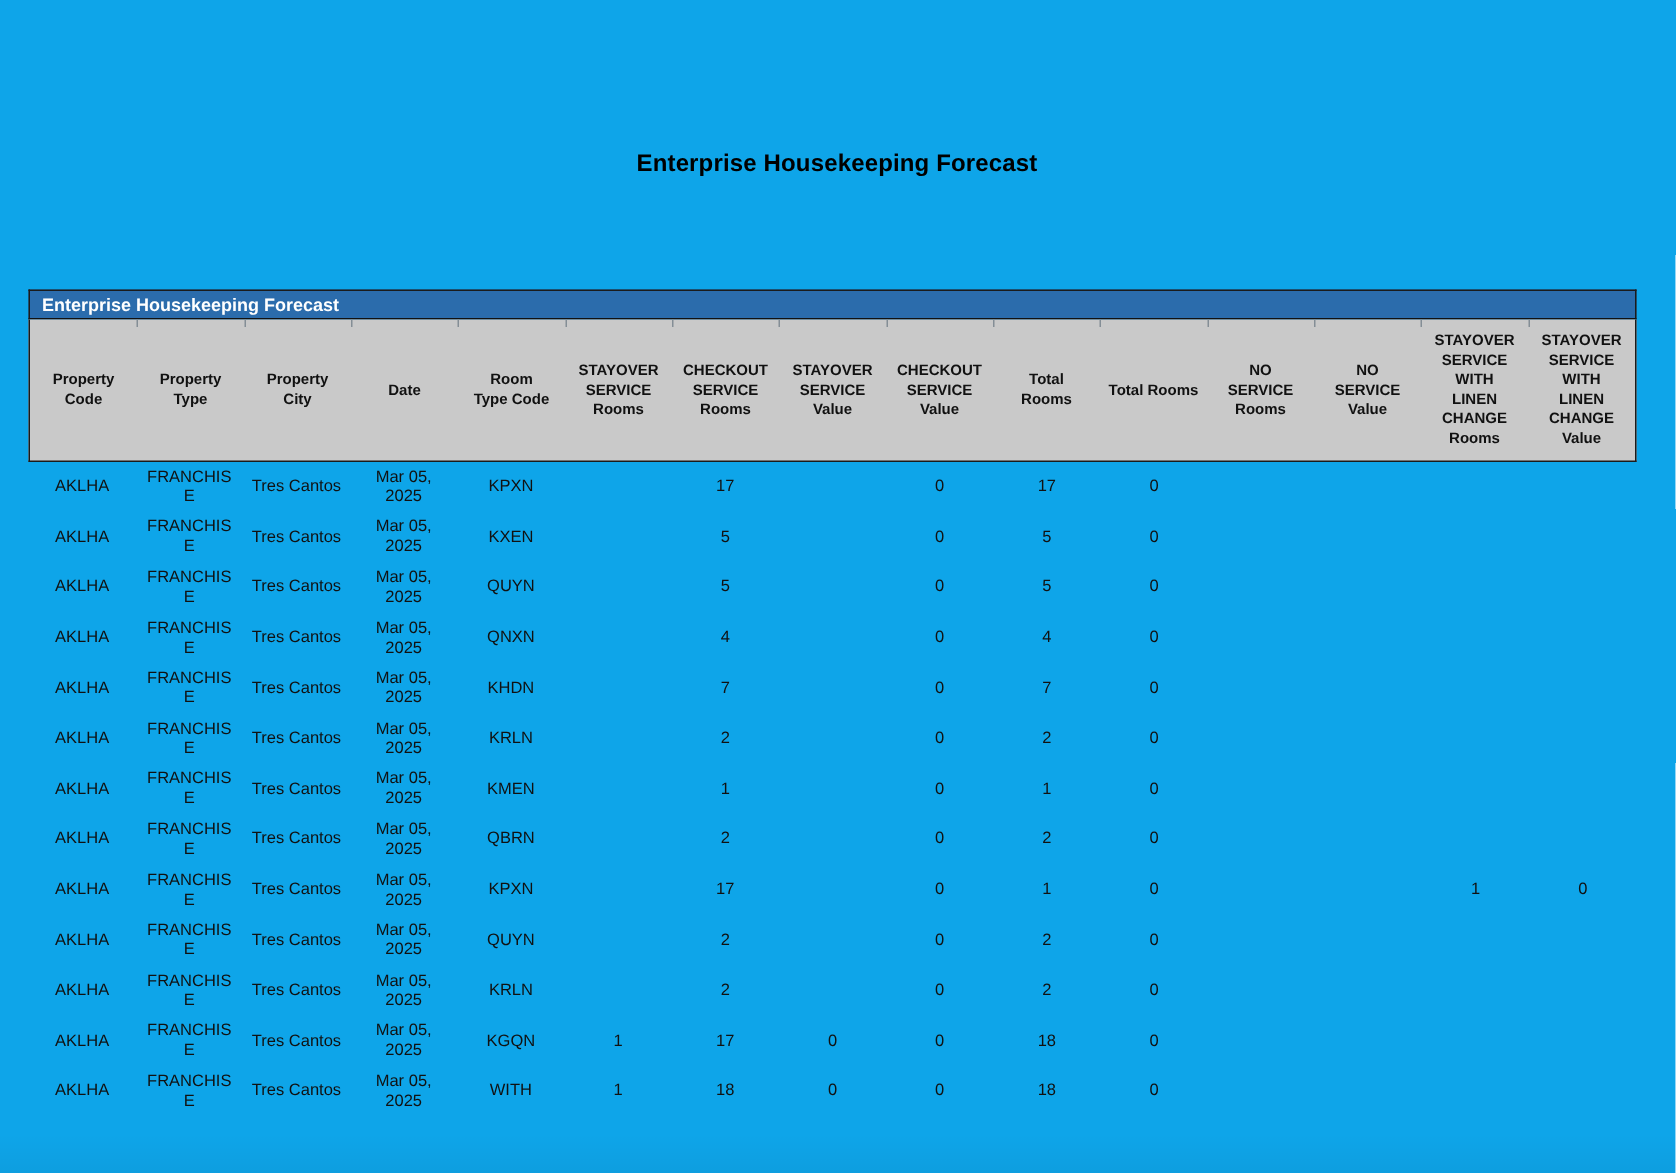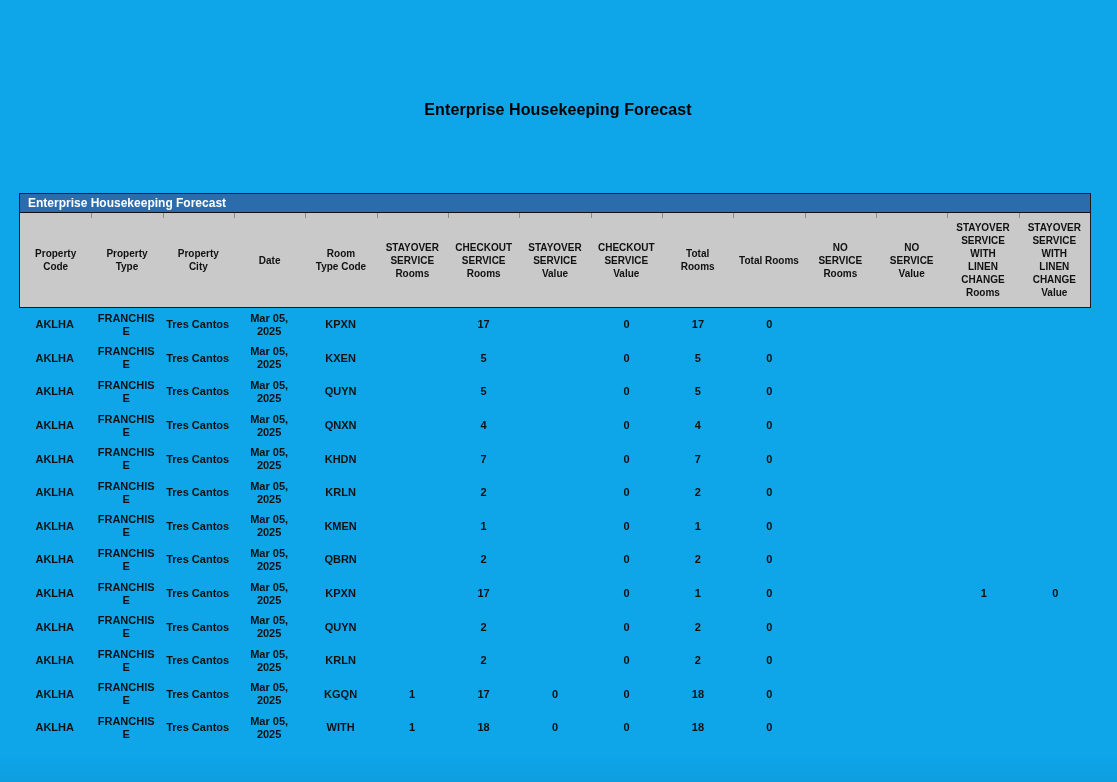--- a/index.html
+++ b/index.html
@@ -73,21 +73,20 @@
     width: 1px;
     height: 5px;
     background: #848e96;
   }
 
   .trow {
     display: grid;
     grid-template-columns: repeat(15, 1fr);
     height: 33.6px;
     align-items: center;
-    font-weight: bold;
   }
 
   .tcell {
     font-size: 11px;
     color: #111111;
     text-align: center;
     line-height: 13px;
     padding: 0 4px;
     overflow-wrap: anywhere;
   }

